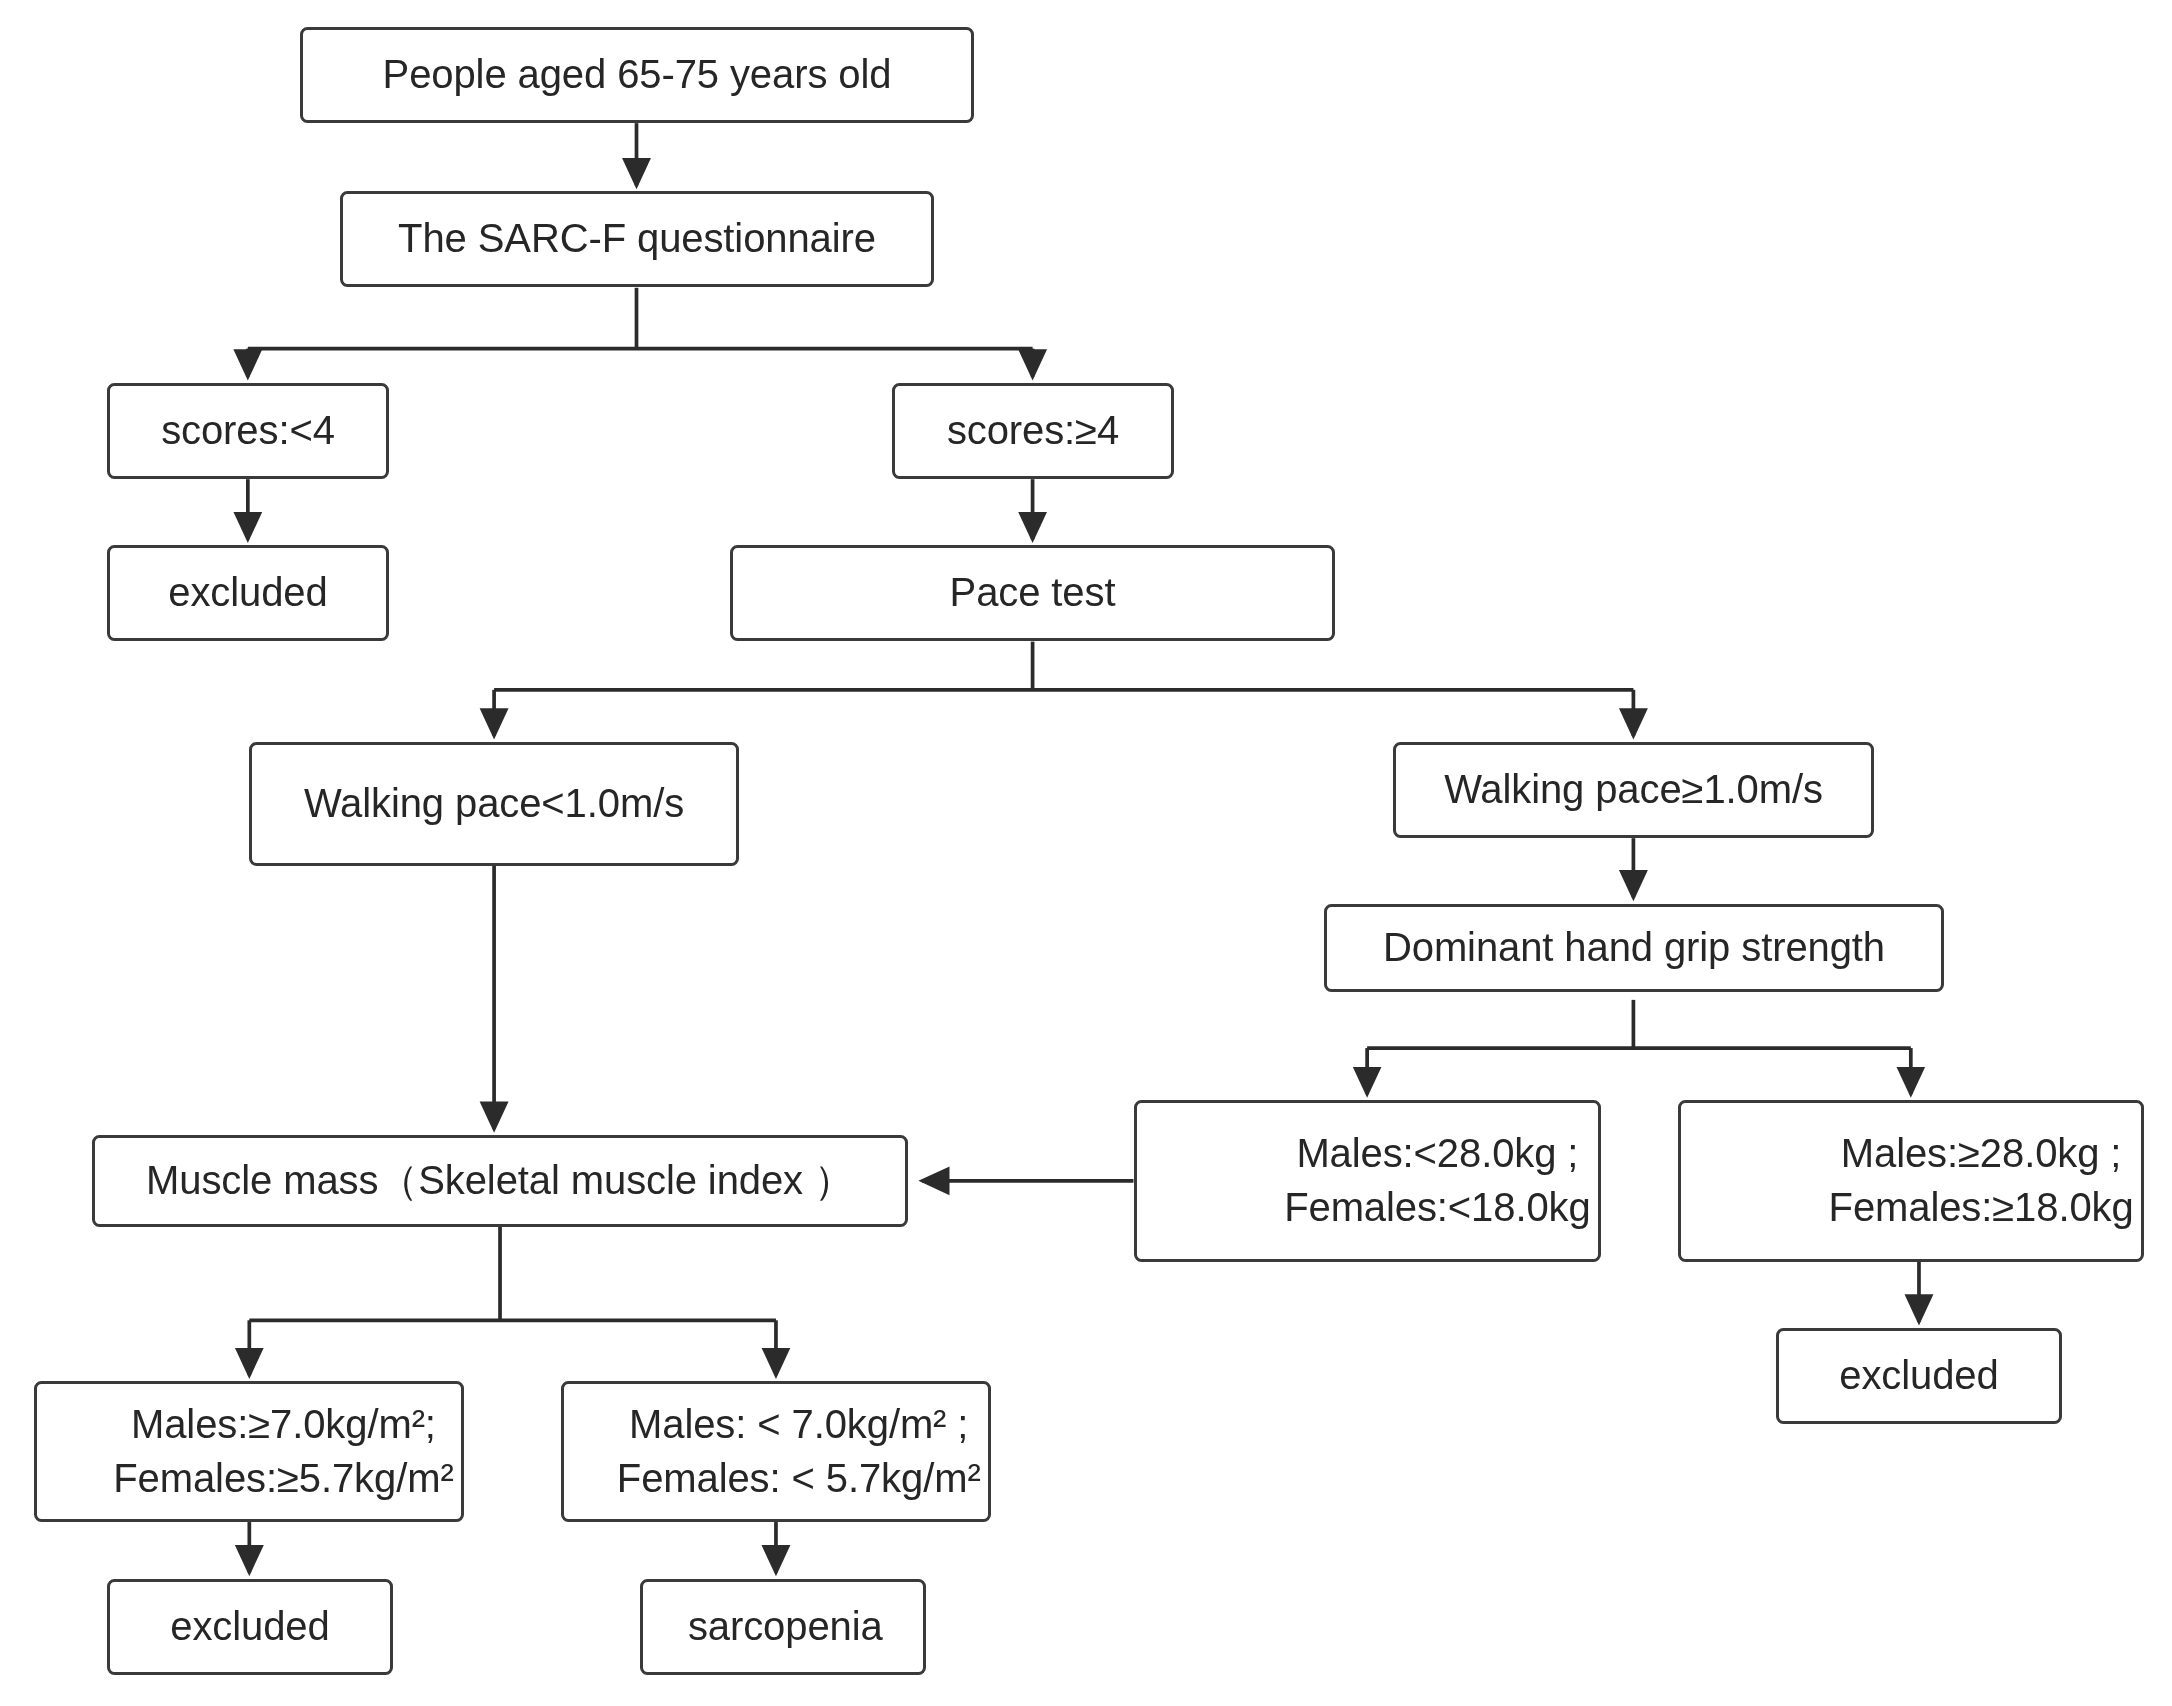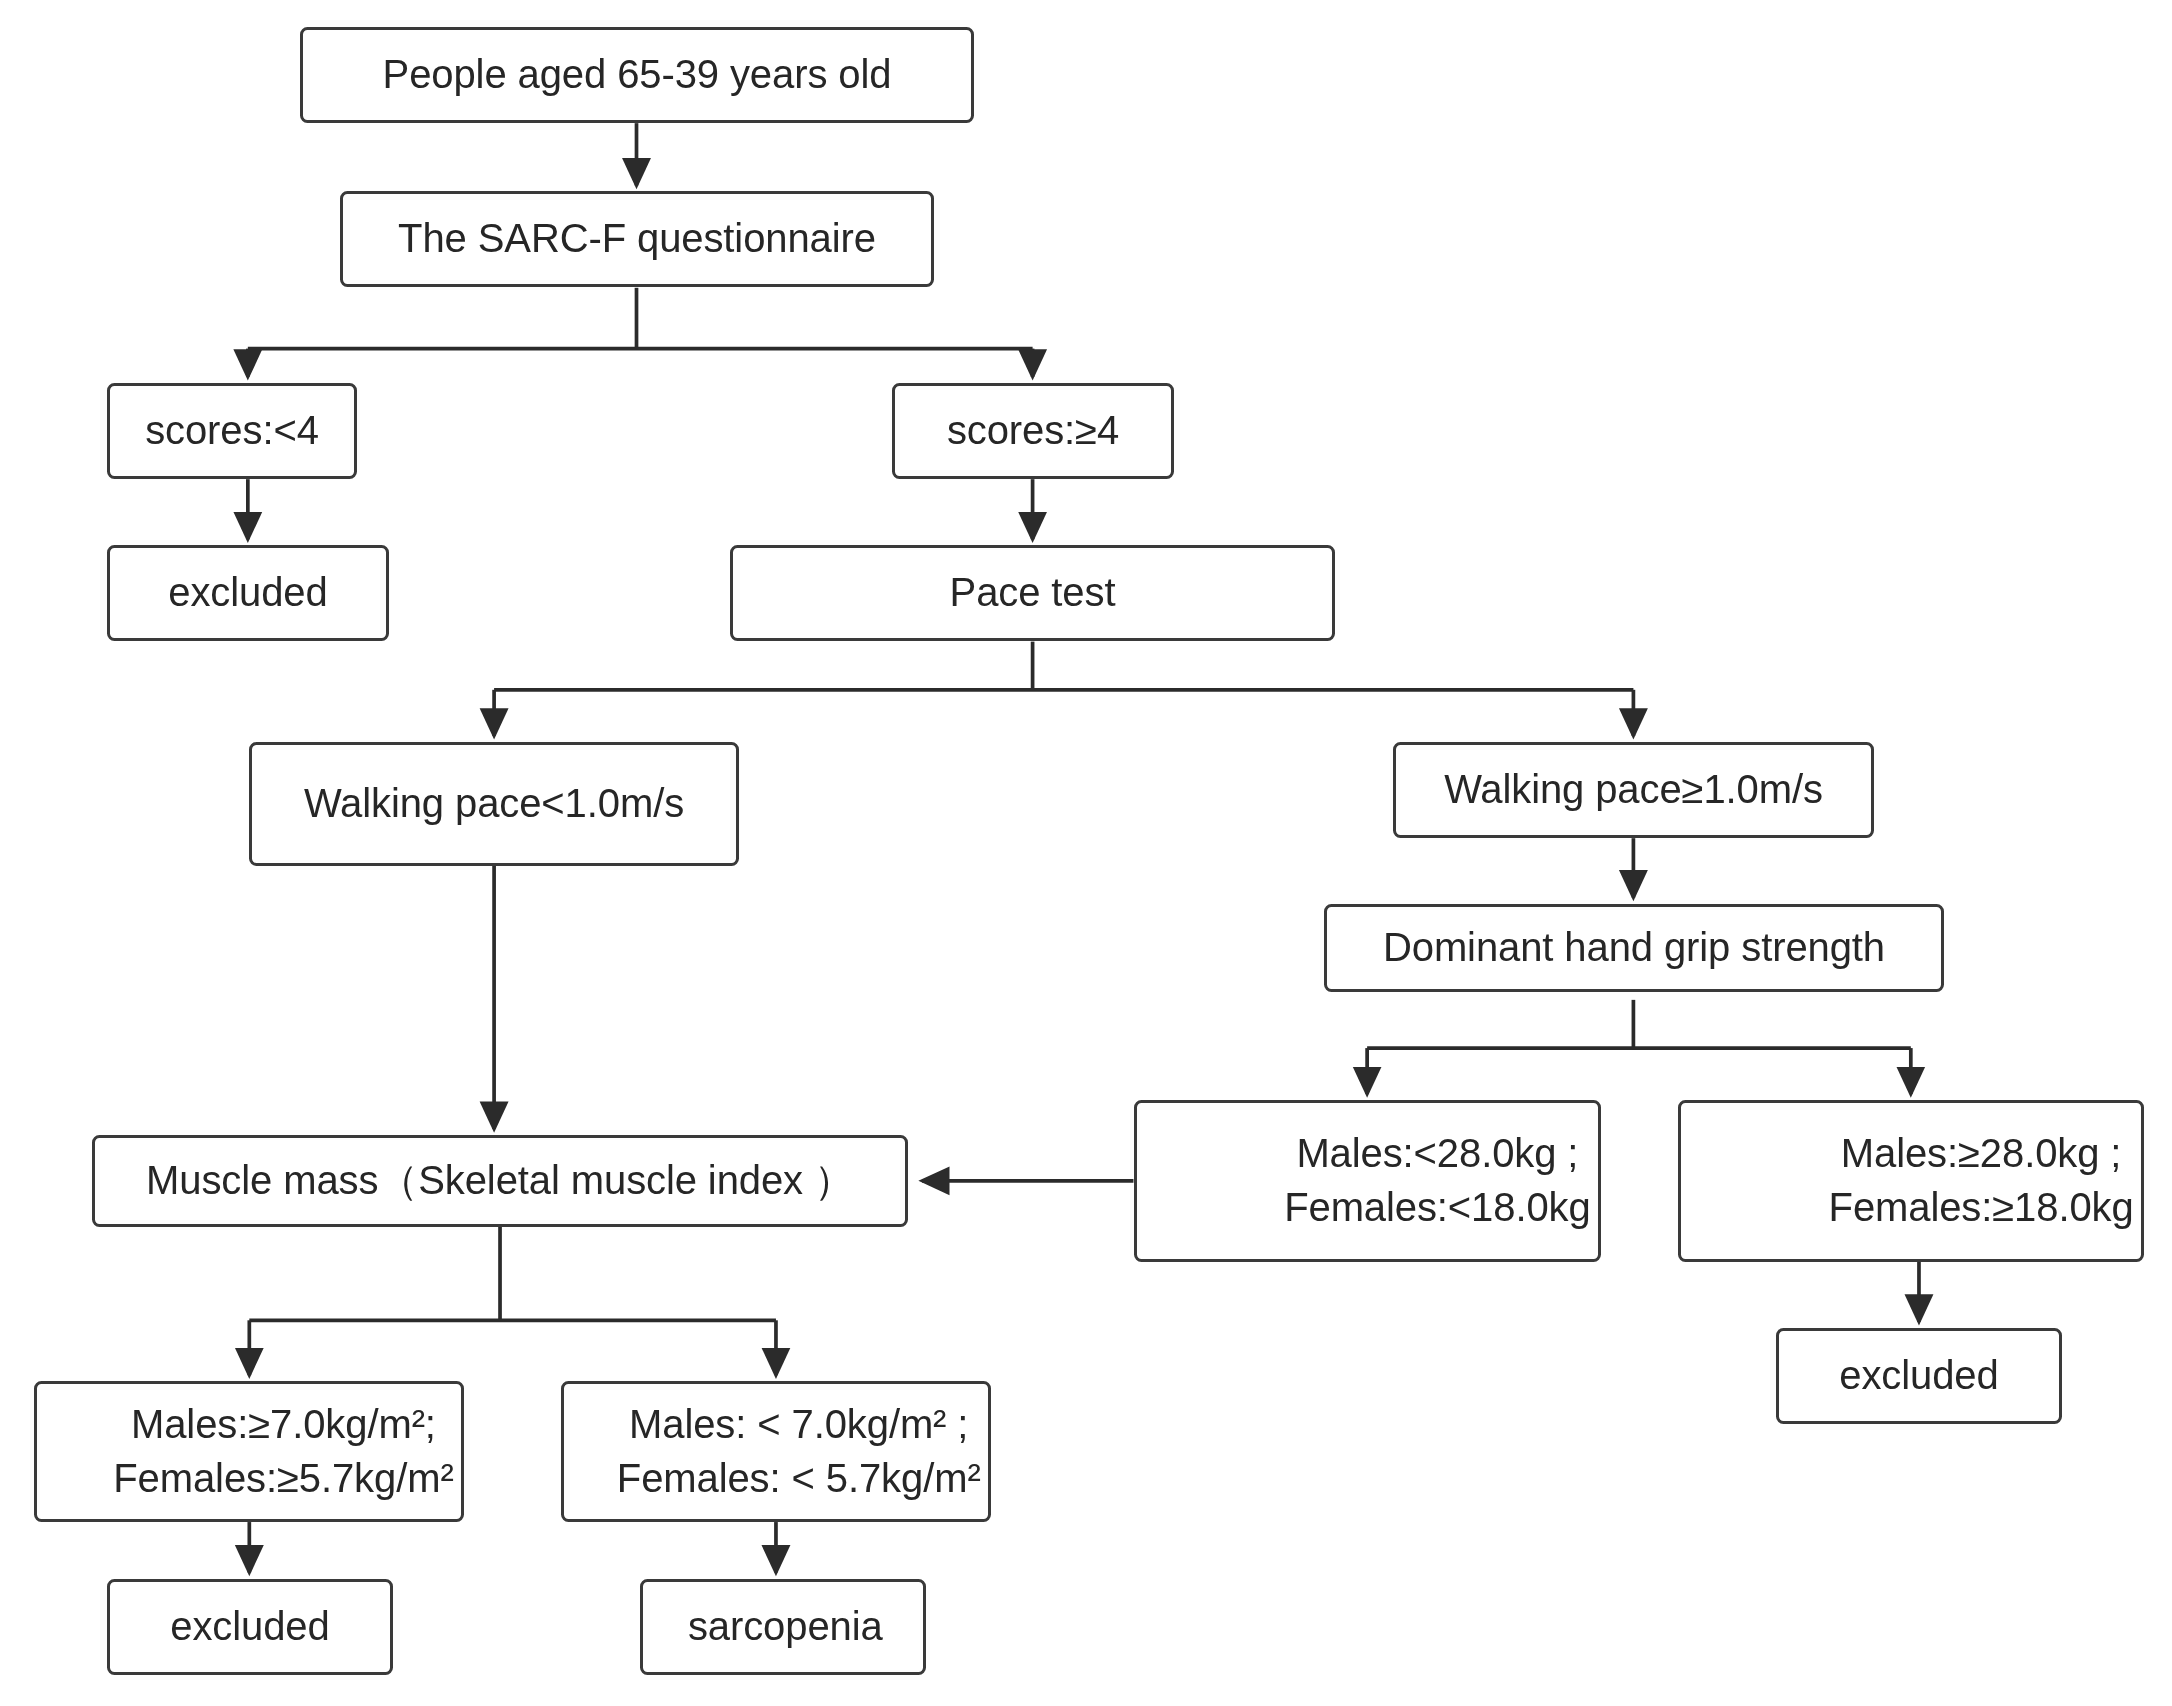--- a/index.html
+++ b/index.html
@@ -105,28 +105,28 @@
       <path d="M1046,1780 L1046,1854" marker-end="url(#arrowhead)"></path>
 
       <path d="M336,2052 L336,2120" marker-end="url(#arrowhead)"></path>
 
       <path d="M1046,2052 L1046,2120" marker-end="url(#arrowhead)"></path>
 
     </g>
   </svg>
 
   <div class="node" style="left:300px;top:27px;width:674px;height:96px;">
-    <span class="node-text">People aged 65-39 years old</span>
+    <span class="node-text">People aged 65-75 years old</span>
   </div>
 
   <div class="node" style="left:340px;top:191px;width:594px;height:96px;">
     <span class="node-text">The SARC-F questionnaire</span>
   </div>
 
-  <div class="node" style="left:107px;top:383px;width:250px;height:96px;align-items:center;">
+  <div class="node" style="left:107px;top:383px;width:282px;height:96px;align-items:center;">
     <span class="node-text">scores:&lt;4</span>
   </div>
 
   <div class="node" style="left:892px;top:383px;width:282px;height:96px;">
     <span class="node-text">scores:≥4</span>
   </div>
 
   <div class="node" style="left:107px;top:545px;width:282px;height:96px;">
     <span class="node-text">excluded</span>
   </div>

